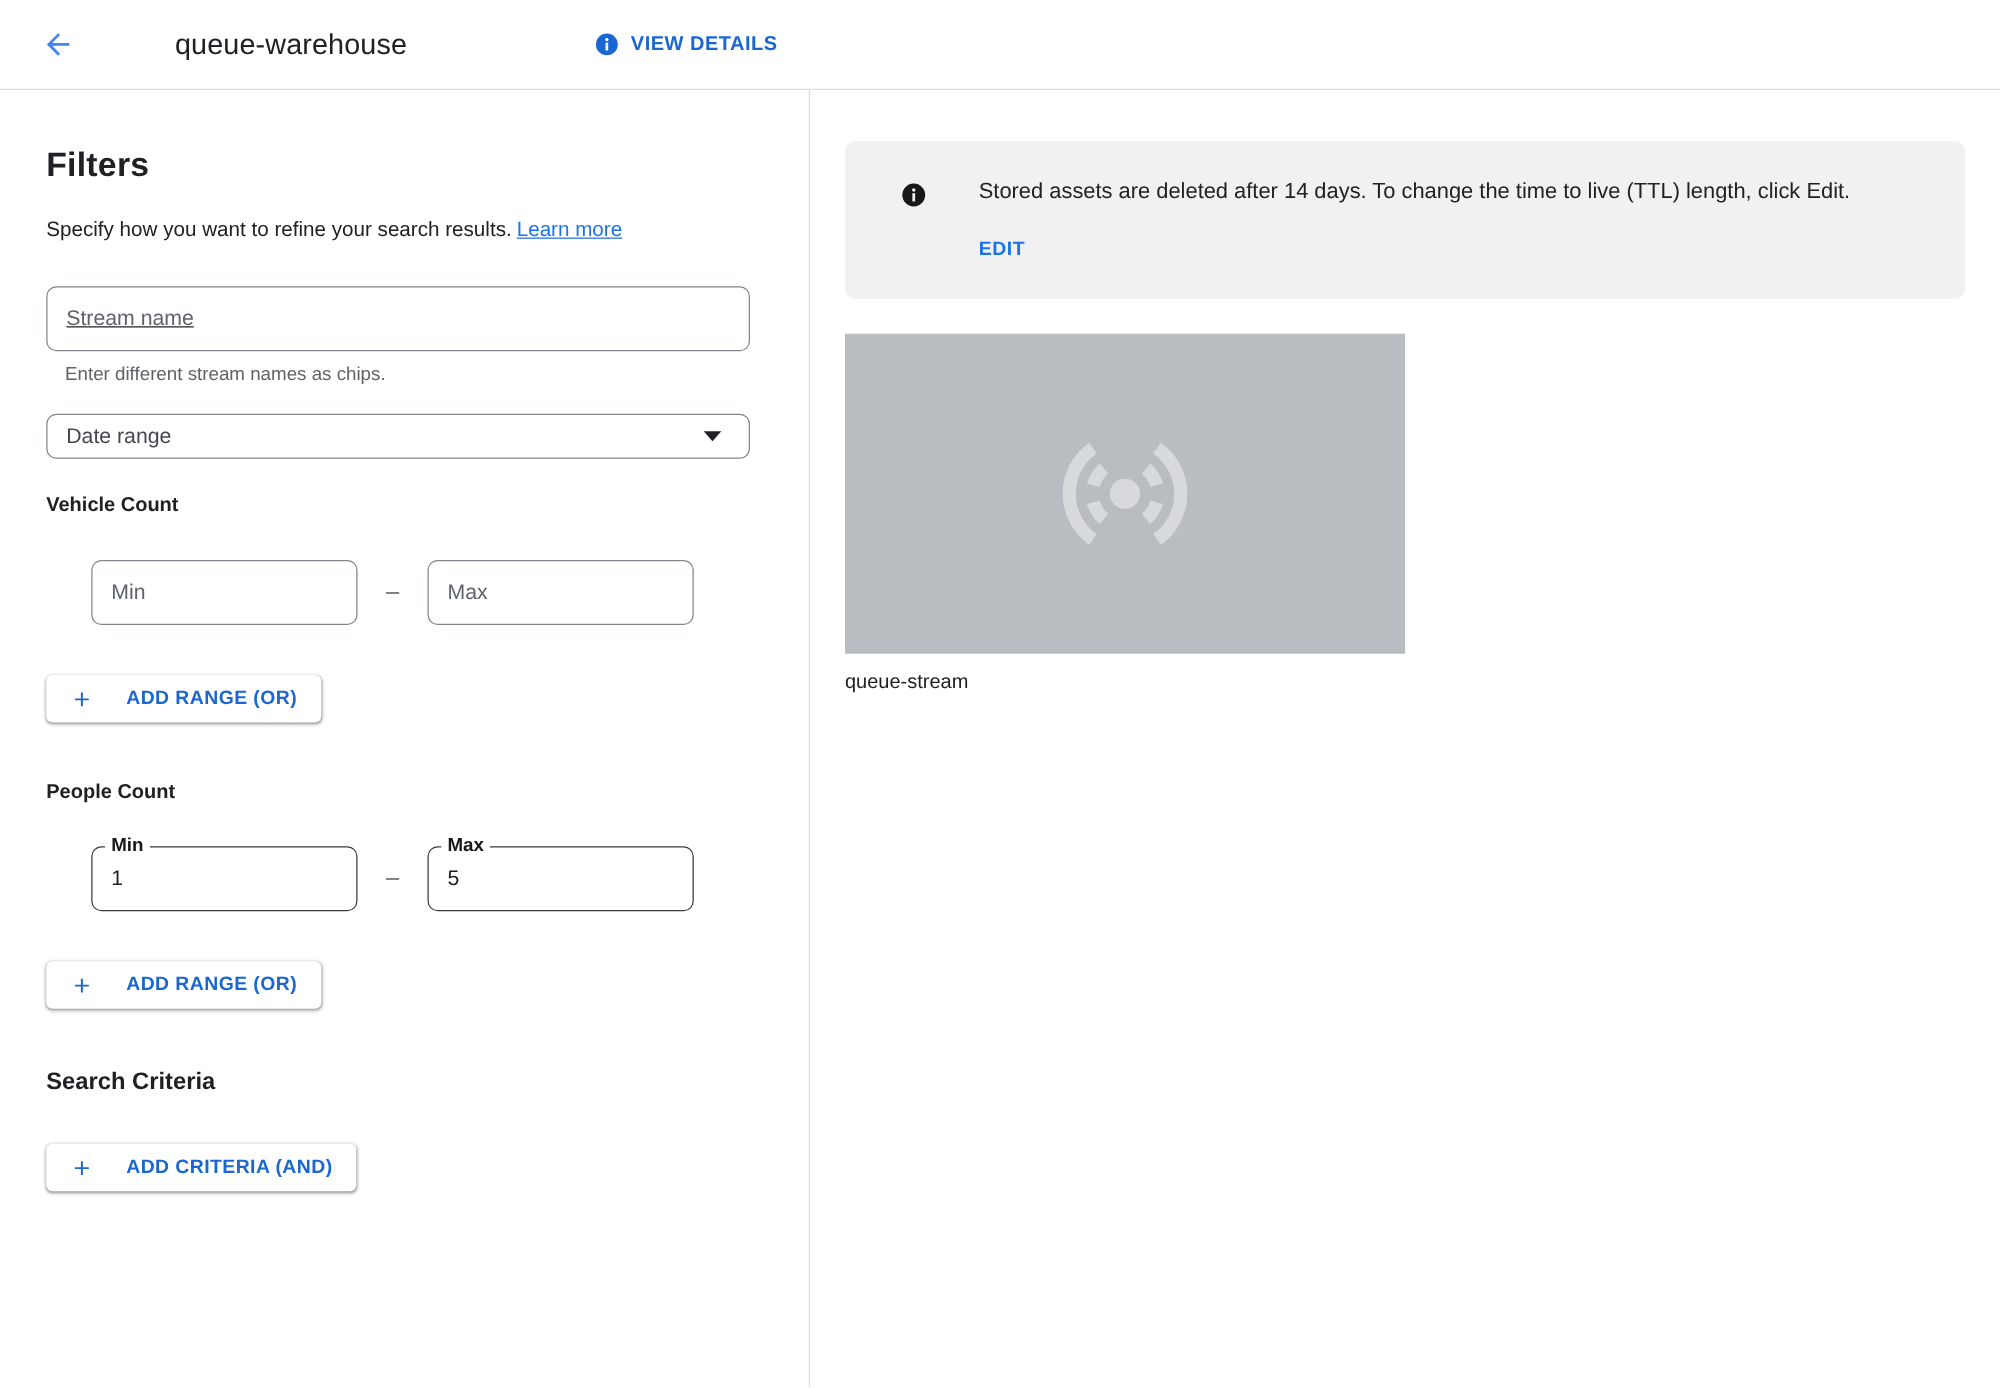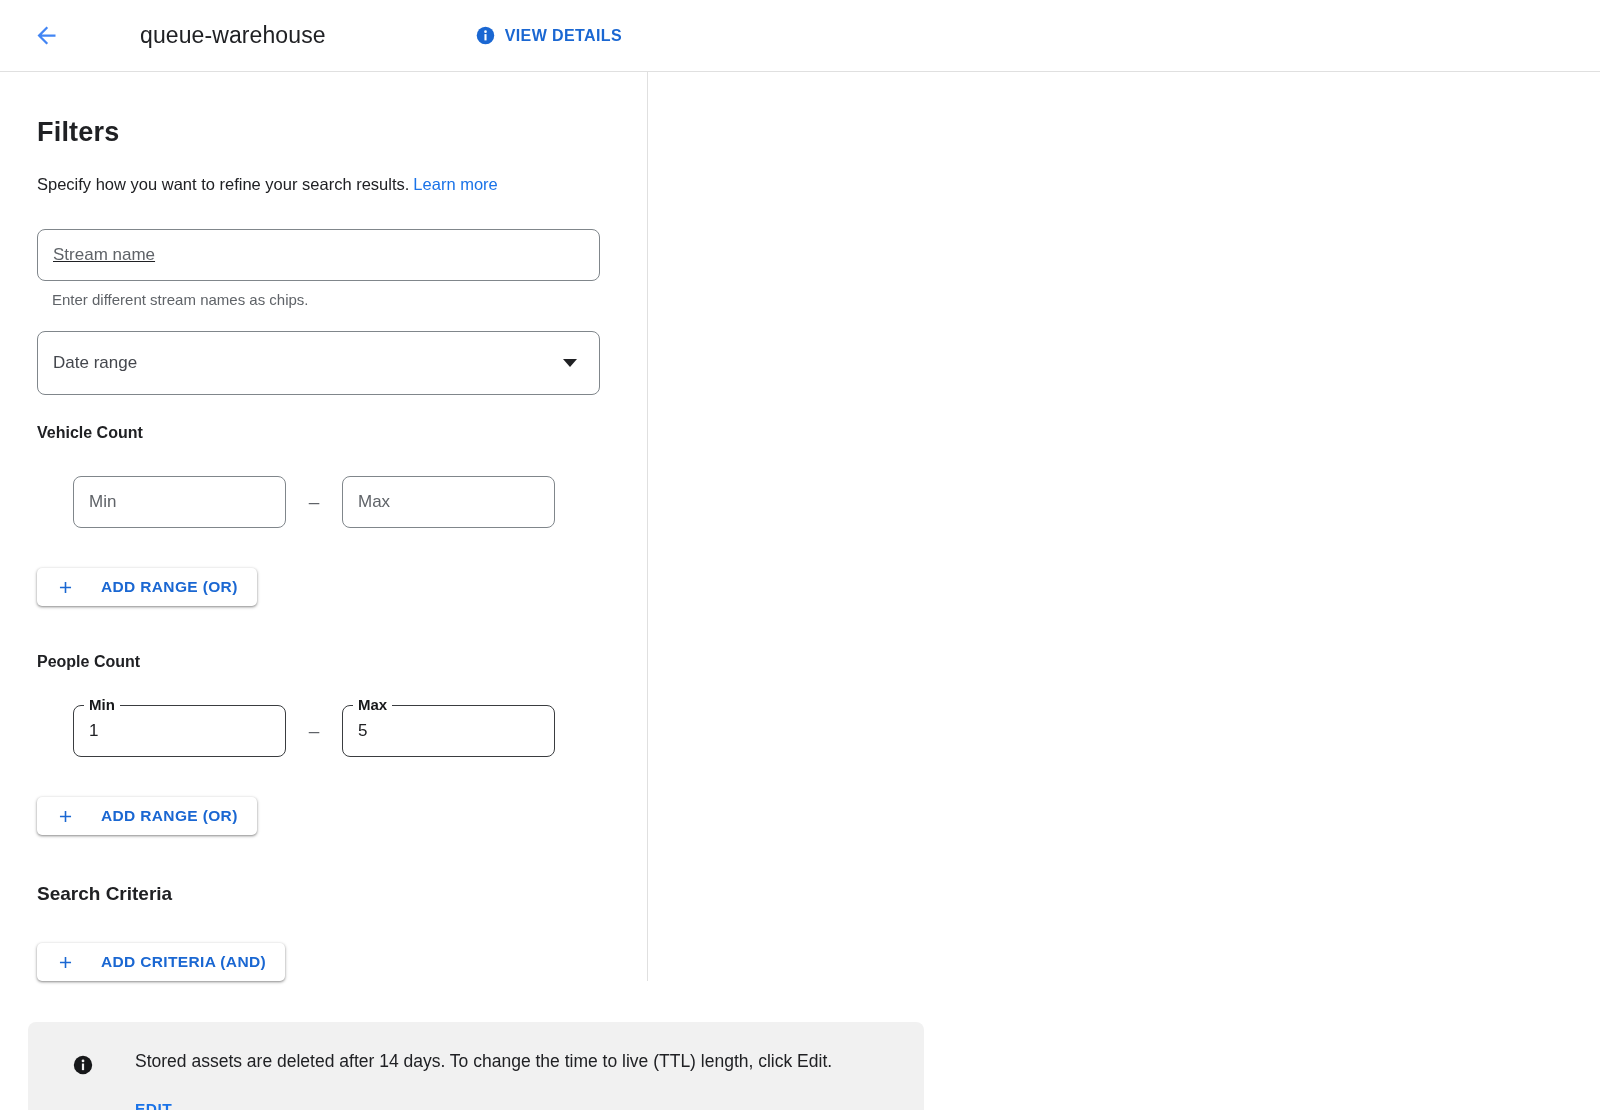--- a/index.html
+++ b/index.html
@@ -17,43 +17,43 @@
   }
   .page-title { font-size: 23px; font-weight: 400; color: #202124; margin-left: 29px; letter-spacing: 0.1px; }
   .view-details-btn {
     display: flex; align-items: center; gap: 9px; margin-left: 104px;
     border: none; background: transparent; cursor: pointer;
     color: #1a67d2; font-size: 16px; font-weight: 700; letter-spacing: 0.4px;
     font-family: "Liberation Sans", sans-serif;
   }
 
   
-  .main { display: flex; height: 1038px; flex-direction: column; }
+  .main { display: flex; height: 1038px; }
   .filters-panel {
     width: 648px; flex: none; border-right: 1px solid #e0e0e0;
     padding: 45px 48px 0 37px;
   }
   .content-panel { flex: 1; padding: 41px 28px 0 28px; }
 
   
   .filters-title { font-size: 27px; font-weight: 700; color: #202124; letter-spacing: 0.2px; }
   .filters-desc { margin-top: 27px; font-size: 16.5px; color: #202124; }
-  .learn-more { color: #1a73e8; margin-left: 4px; cursor: pointer; }
+  .learn-more { color: #1a73e8; text-decoration: underline; margin-left: 4px; cursor: pointer; }
 
   .text-input {
     width: 563px; height: 52px; border: 1px solid #80868b; border-radius: 8px;
     padding: 0 15px; font-size: 17px; color: #202124; background: #fff; outline: none;
     font-family: "Liberation Sans", sans-serif;
   }
   .text-input::placeholder { color: #5f6368; opacity: 1; }
   .stream-input { margin-top: 35px; text-decoration: underline; }
   .helper-text { margin-top: 10px; margin-left: 15px; font-size: 15px; color: #5f6368; }
 
   .select-box {
-    margin-top: 23px; width: 563px; height: 64px; border: 1px solid #80868b; border-radius: 8px;
+    margin-top: 23px; width: 563px; height: 36px; border: 1px solid #80868b; border-radius: 8px;
     display: flex; align-items: center; justify-content: space-between; padding: 0 22px 0 15px;
     font-size: 17px; color: #44474d; cursor: pointer; background: #fff;
   }
   .chevron-down {
     width: 0; height: 0; border-left: 7px solid transparent; border-right: 7px solid transparent;
     border-top: 8px solid #202124;
   }
 
   .section-label { margin-top: 29px; font-size: 16px; font-weight: 700; color: #202124; }
   .section-heading { margin-top: 48px; font-size: 19px; font-weight: 700; color: #202124; }

